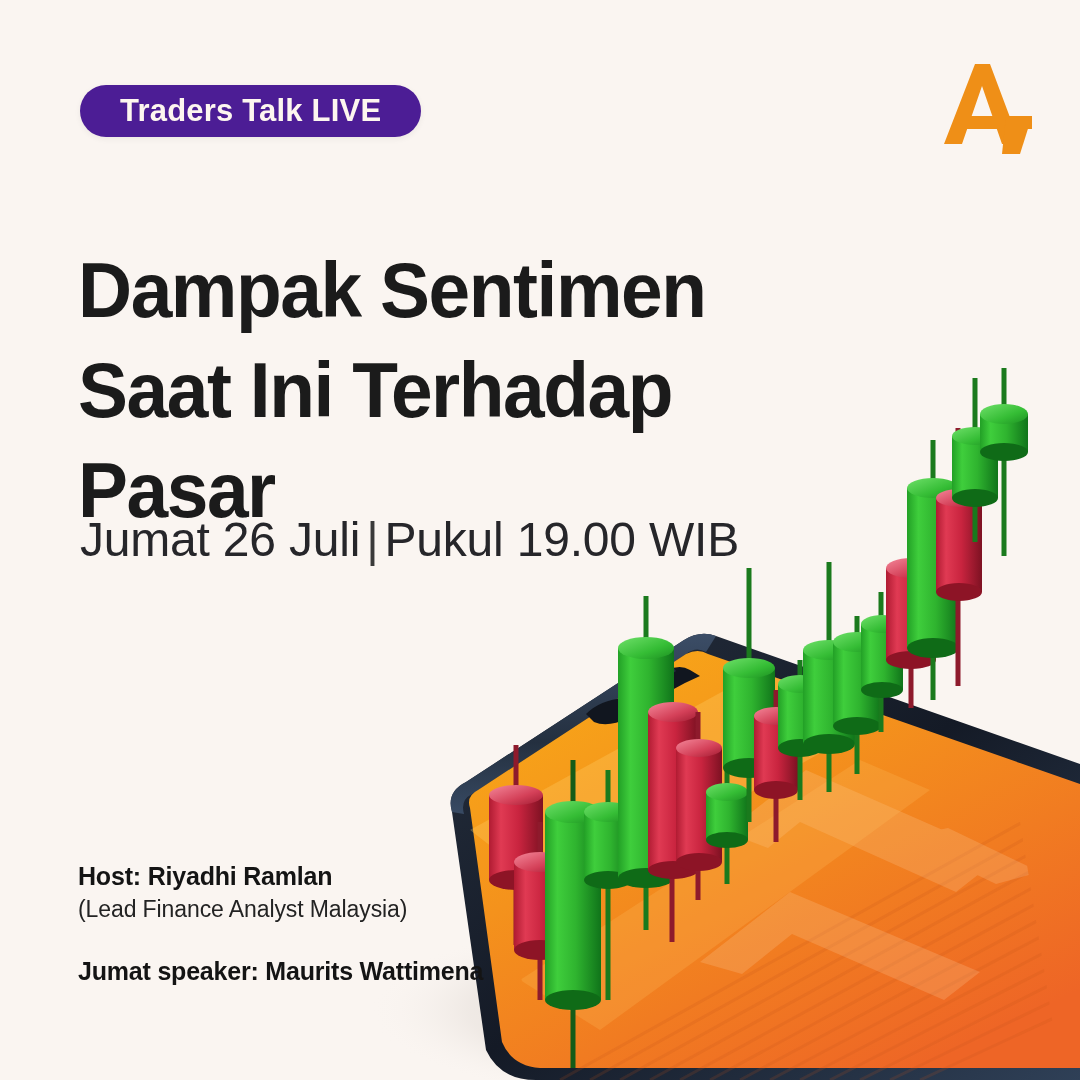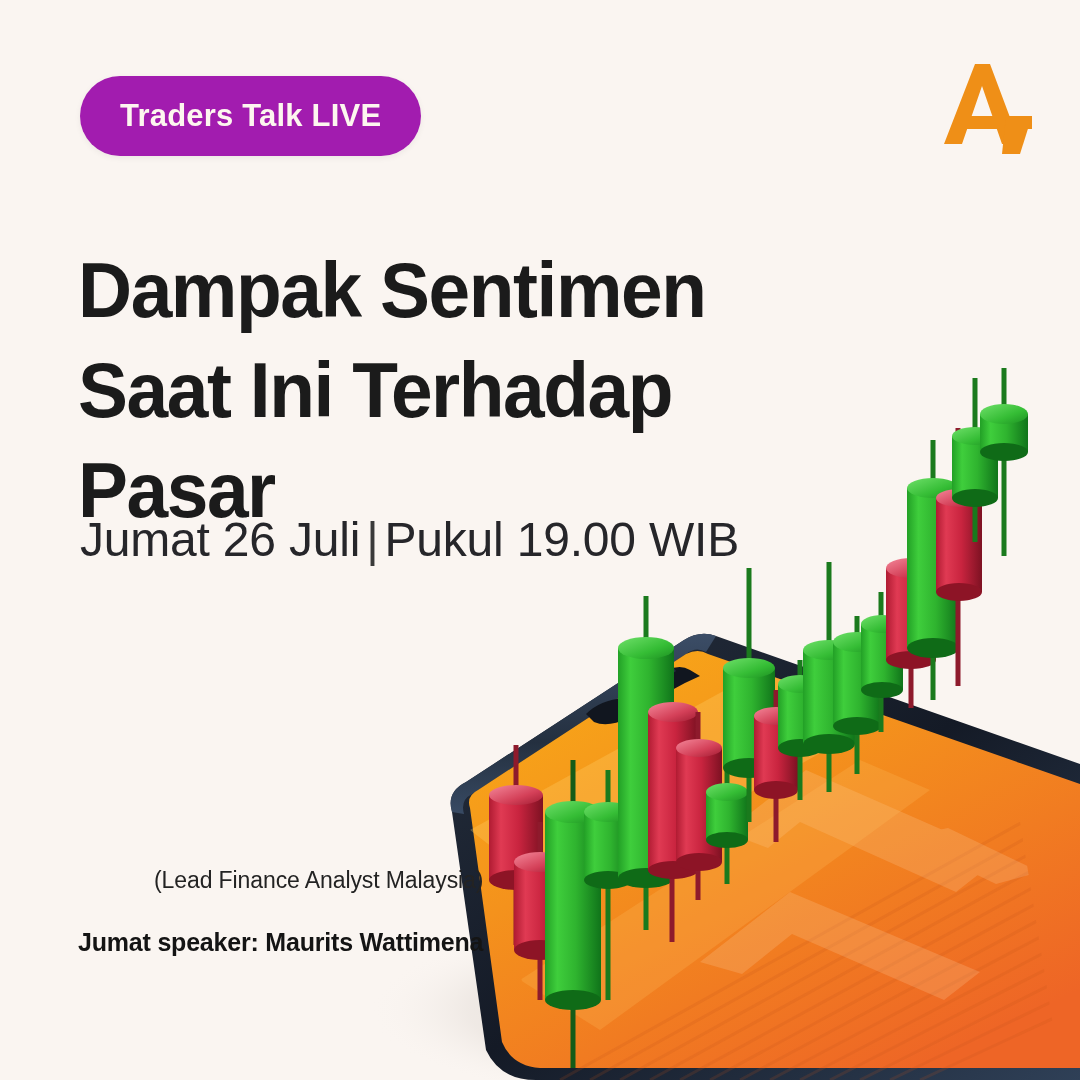--- a/index.html
+++ b/index.html
@@ -9,23 +9,23 @@
     font-family:"Liberation Sans", sans-serif;
     position:relative;
   }
   #poster{position:absolute;inset:0;width:1080px;height:1080px;overflow:hidden;background:#faf5f1;}
 
   
   #art{position:absolute;inset:0;}
 
   
   #badge{
-    position:absolute;left:80px;top:76px;height:80px;
+    position:absolute;left:80px;top:85px;height:52px;
     display:flex;align-items:center;justify-content:center;
-    padding:0 40px;border-radius:40px;background:#a21caf;
+    padding:0 40px;border-radius:40px;background:#4c1d95;
     box-shadow:0 2px 6px rgba(0,0,0,.06);
   }
   #badge span{
     color:#fdf6ef;font-size:31px;font-weight:bold;letter-spacing:.2px;
     font-family:"Liberation Sans", sans-serif;white-space:nowrap;
   }
 
   
   #logo{position:absolute;left:928px;top:58px;width:112px;height:108px;}
 
@@ -44,21 +44,21 @@
     position:absolute;left:80px;top:512px;
     font-size:48px;color:#26262a;font-weight:400;letter-spacing:-.2px;
     white-space:nowrap;
   }
   #dateline .sep{color:#3a3a3a;padding:0 6px;font-weight:300;}
 
   
   #speakers{position:absolute;left:78px;top:862px;z-index:6;}
   .sp-block{margin-bottom:34px;}
   .sp-name{font-size:25px;font-weight:bold;color:#141414;letter-spacing:-.2px;white-space:nowrap;}
-  .sp-role{font-size:23px;font-weight:400;color:#232323;margin-top:5px;letter-spacing:-.1px;white-space:nowrap;text-align:right;}
+  .sp-role{font-size:23px;font-weight:400;color:#232323;margin-top:5px;letter-spacing:-.1px;white-space:nowrap;}
 </style>
 </head>
 <body>
 
 <div id="poster">
 
   <div id="art">
     <svg width="1080" height="1080" viewBox="0 0 1080 1080">
       <defs>
         <linearGradient id="screenGrad" x1="0" y1="0" x2="0.75" y2="1">
@@ -310,20 +310,21 @@
     <span class="ln">Saat Ini Terhadap</span>
     <span class="ln">Pasar</span>
   </h1>
 
   <div id="dateline">
     <span>Jumat 26 Juli</span><span class="sep">|</span><span>Pukul 19.00 WIB</span>
   </div>
 
   <div id="speakers">
     <div class="sp-block">
+      <div class="sp-name">Host: Riyadhi Ramlan</div>
       <div class="sp-role">(Lead Finance Analyst Malaysia)</div>
     </div>
     <div class="sp-block">
       <div class="sp-name">Jumat speaker: Maurits Wattimena</div>
     </div>
   </div>
 
 </div>
 
 </body></html>

